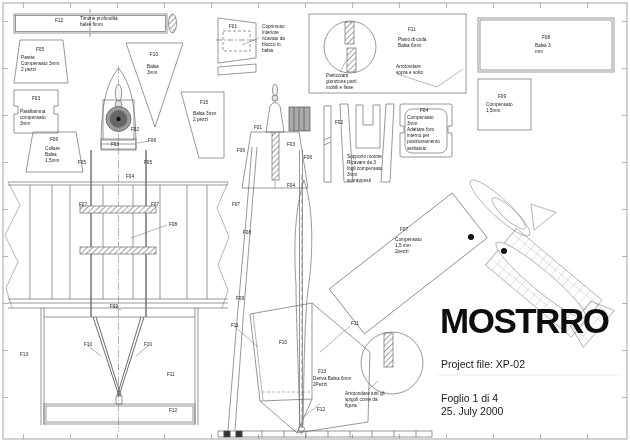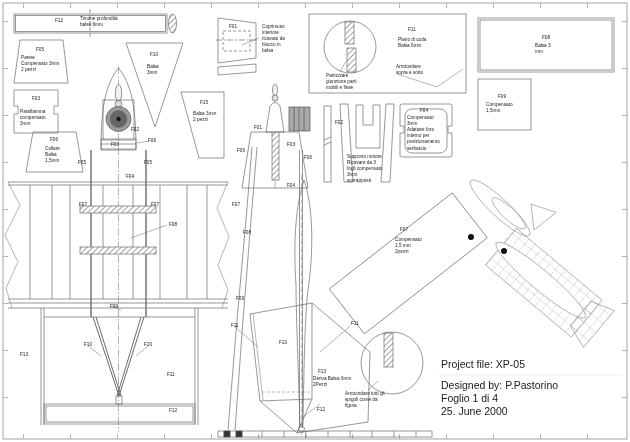--- a/index.html
+++ b/index.html
@@ -310,18 +310,18 @@
 <span class="ref" style="left:237px;top:148px">F06</span>
 <span class="ref" style="left:287px;top:183px">F04</span>
 <span class="ref" style="left:232px;top:202px">F07</span>
 <span class="ref" style="left:243px;top:230px">F08</span>
 <span class="ref" style="left:236px;top:296px">F09</span>
 <span class="ref" style="left:231px;top:323px">F11</span>
 <span class="ref" style="left:279px;top:340px">F10</span>
 <span class="ref" style="left:351px;top:321px">F11</span>
 <span class="ref" style="left:317px;top:407px">F12</span>
 
-<div class="tb-line" style="left:441px;top:358px">Project file: XP-05</div>
-<div class="tb-line" style="left:441px;top:379px">Designed by: P.Pastorino</div>
+<div class="tb-title">MOSTRRO</div>
+<div class="tb-line" style="left:441px;top:358px">Project file: XP-02</div>
 <div class="tb-line" style="left:441px;top:392px">Foglio 1 di 4</div>
-<div class="tb-line" style="left:441px;top:405px">25. June 2000</div>
+<div class="tb-line" style="left:441px;top:405px">25. July 2000</div>
 
 </div>
 
 </body></html>

